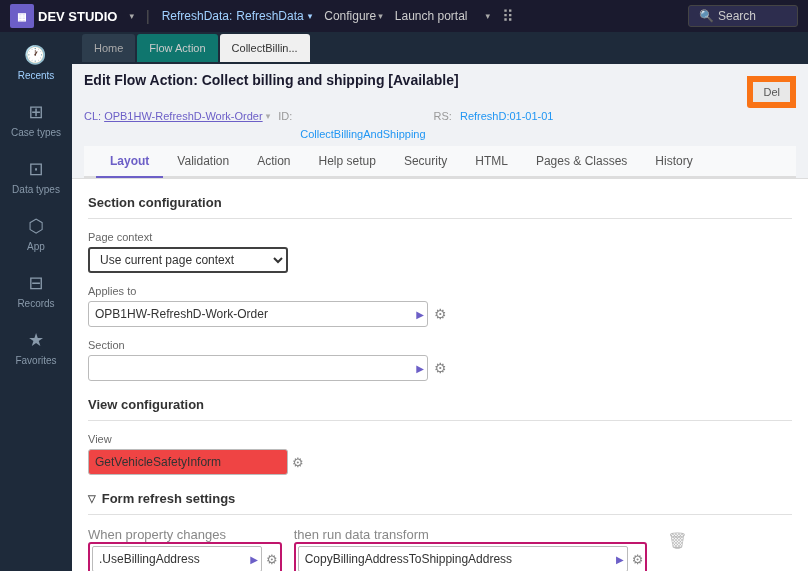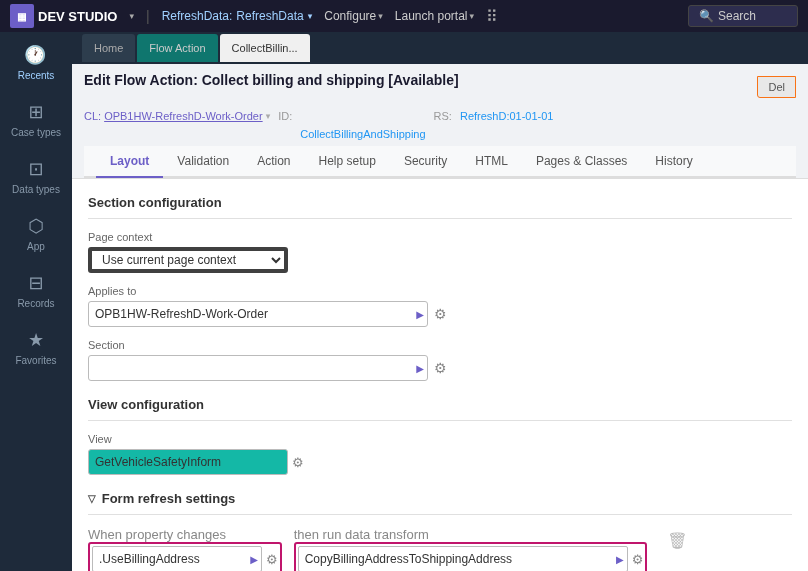--- a/index.html
+++ b/index.html
@@ -11,21 +11,21 @@
       background: #1a1a2e; color: white;
       height: 32px; padding: 0 10px; gap: 12px;
     }
     .top-bar-logo { font-weight: bold; font-size: 13px; color: white; display: flex; align-items: center; gap: 4px; }
     .top-bar-logo .logo-icon { background: #6c5fc7; width: 24px; height: 24px; display: flex; align-items: center; justify-content: center; font-size: 10px; border-radius: 2px; }
     .top-bar-sep { color: #555; font-size: 14px; }
     .top-bar-app { font-size: 12px; color: #ccc; display: flex; align-items: center; gap: 4px; }
     .top-bar-app span { color: #a0d0ff; }
     .chevron { font-size: 9px; color: #aaa; }
     .top-bar-configure { color: #ccc; display: flex; align-items: center; gap: 2px; }
-    .top-bar-launch { color: #ccc; display: flex; align-items: center; gap: 2px; }
+    .top-bar-launch { color: #ccc; display: flex; align-items: center; gap: 18px; }
     .top-bar-dots { color: #aaa; letter-spacing: 2px; font-size: 16px; }
     .top-bar-search { margin-left: auto; background: #2d2d4e; border: 1px solid #444; color: #ccc; padding: 3px 10px; border-radius: 3px; width: 110px; font-size: 12px; display: flex; align-items: center; }
 
     
     .sidebar {
       position: absolute; left: 0; top: 32px; bottom: 0;
       width: 72px; background: #1e2a3a; display: flex; flex-direction: column; align-items: center;
       padding-top: 4px; gap: 4px;
     }
     .sidebar-item {
@@ -72,38 +72,38 @@
     .content-body { padding: 16px; background: white; overflow-y: auto; height: calc(571px - 32px - 32px - 56px - 36px); }
 
     
     .section-block { margin-bottom: 16px; }
     .section-title { font-size: 13px; font-weight: 600; color: #333; margin-bottom: 12px; padding-bottom: 8px; border-bottom: 1px solid #e0e0e0; }
 
     .form-group { margin-bottom: 12px; }
     .form-label { font-size: 11px; color: #666; margin-bottom: 4px; }
     .form-input-wrap { position: relative; display: inline-block; width: 100%; }
     .form-select {
-      width: 200px; height: 26px; border: 4px solid #404040; border-radius: 3px;
+      width: 200px; height: 26px; border: 2px solid #404040; border-radius: 3px;
       padding: 0 6px; font-size: 12px; color: #333; background: white; cursor: pointer;
     }
     .form-input {
       width: 340px; height: 26px; border: 1px solid #bbb; border-radius: 3px;
       padding: 0 24px 0 6px; font-size: 12px; color: #333; background: white;
     }
     .input-arrow {
       position: absolute; right: 4px; top: 50%; transform: translateY(-50%);
       color: #6c5fc7; font-size: 10px;
     }
     .input-gear {
       margin-left: 6px; color: #888; font-size: 14px; cursor: pointer; vertical-align: middle;
     }
 
     .view-input {
       width: 200px; height: 26px; border: 1px solid #bbb; border-radius: 3px;
-      padding: 0 24px 0 6px; font-size: 12px; color: #333; background: #14b8a6;
+      padding: 0 24px 0 6px; font-size: 12px; color: #333; background: #ef4444;
     }
 
     
     .form-refresh-header {
       display: flex; align-items: center; gap: 6px;
       font-size: 13px; font-weight: 600; color: #333; margin-bottom: 12px;
       padding-bottom: 8px; border-bottom: 1px solid #e0e0e0;
     }
     .collapse-icon { color: #555; font-size: 10px; cursor: pointer; }
 
@@ -121,21 +121,21 @@
     }
     .highlighted-input-wide {
       width: 330px; height: 26px; border: 1px solid #bbb; border-radius: 2px;
       padding: 0 24px 0 6px; font-size: 12px; color: #333; background: white;
     }
 
     .trash-icon { color: #bbb; font-size: 16px; cursor: pointer; margin-left: 8px; margin-top: 4px; }
 
     .gear-sm { color: #888; font-size: 13px; cursor: pointer; margin-left: 4px; vertical-align: middle; }
     .del-btn-abs {
-      background: #e8e8e8; border: 1px solid #f97316; color: #555;
+      background: #e8e8e8; border: 6px solid #f97316; color: #555;
       padding: 4px 10px; font-size: 11px; cursor: pointer;
       border-radius: 0 0 0 3px;
     }
   </style>
 </head>
 <body>
 
 <div class="top-bar">
   <div class="top-bar-logo">
     <div class="logo-icon">▦</div>

